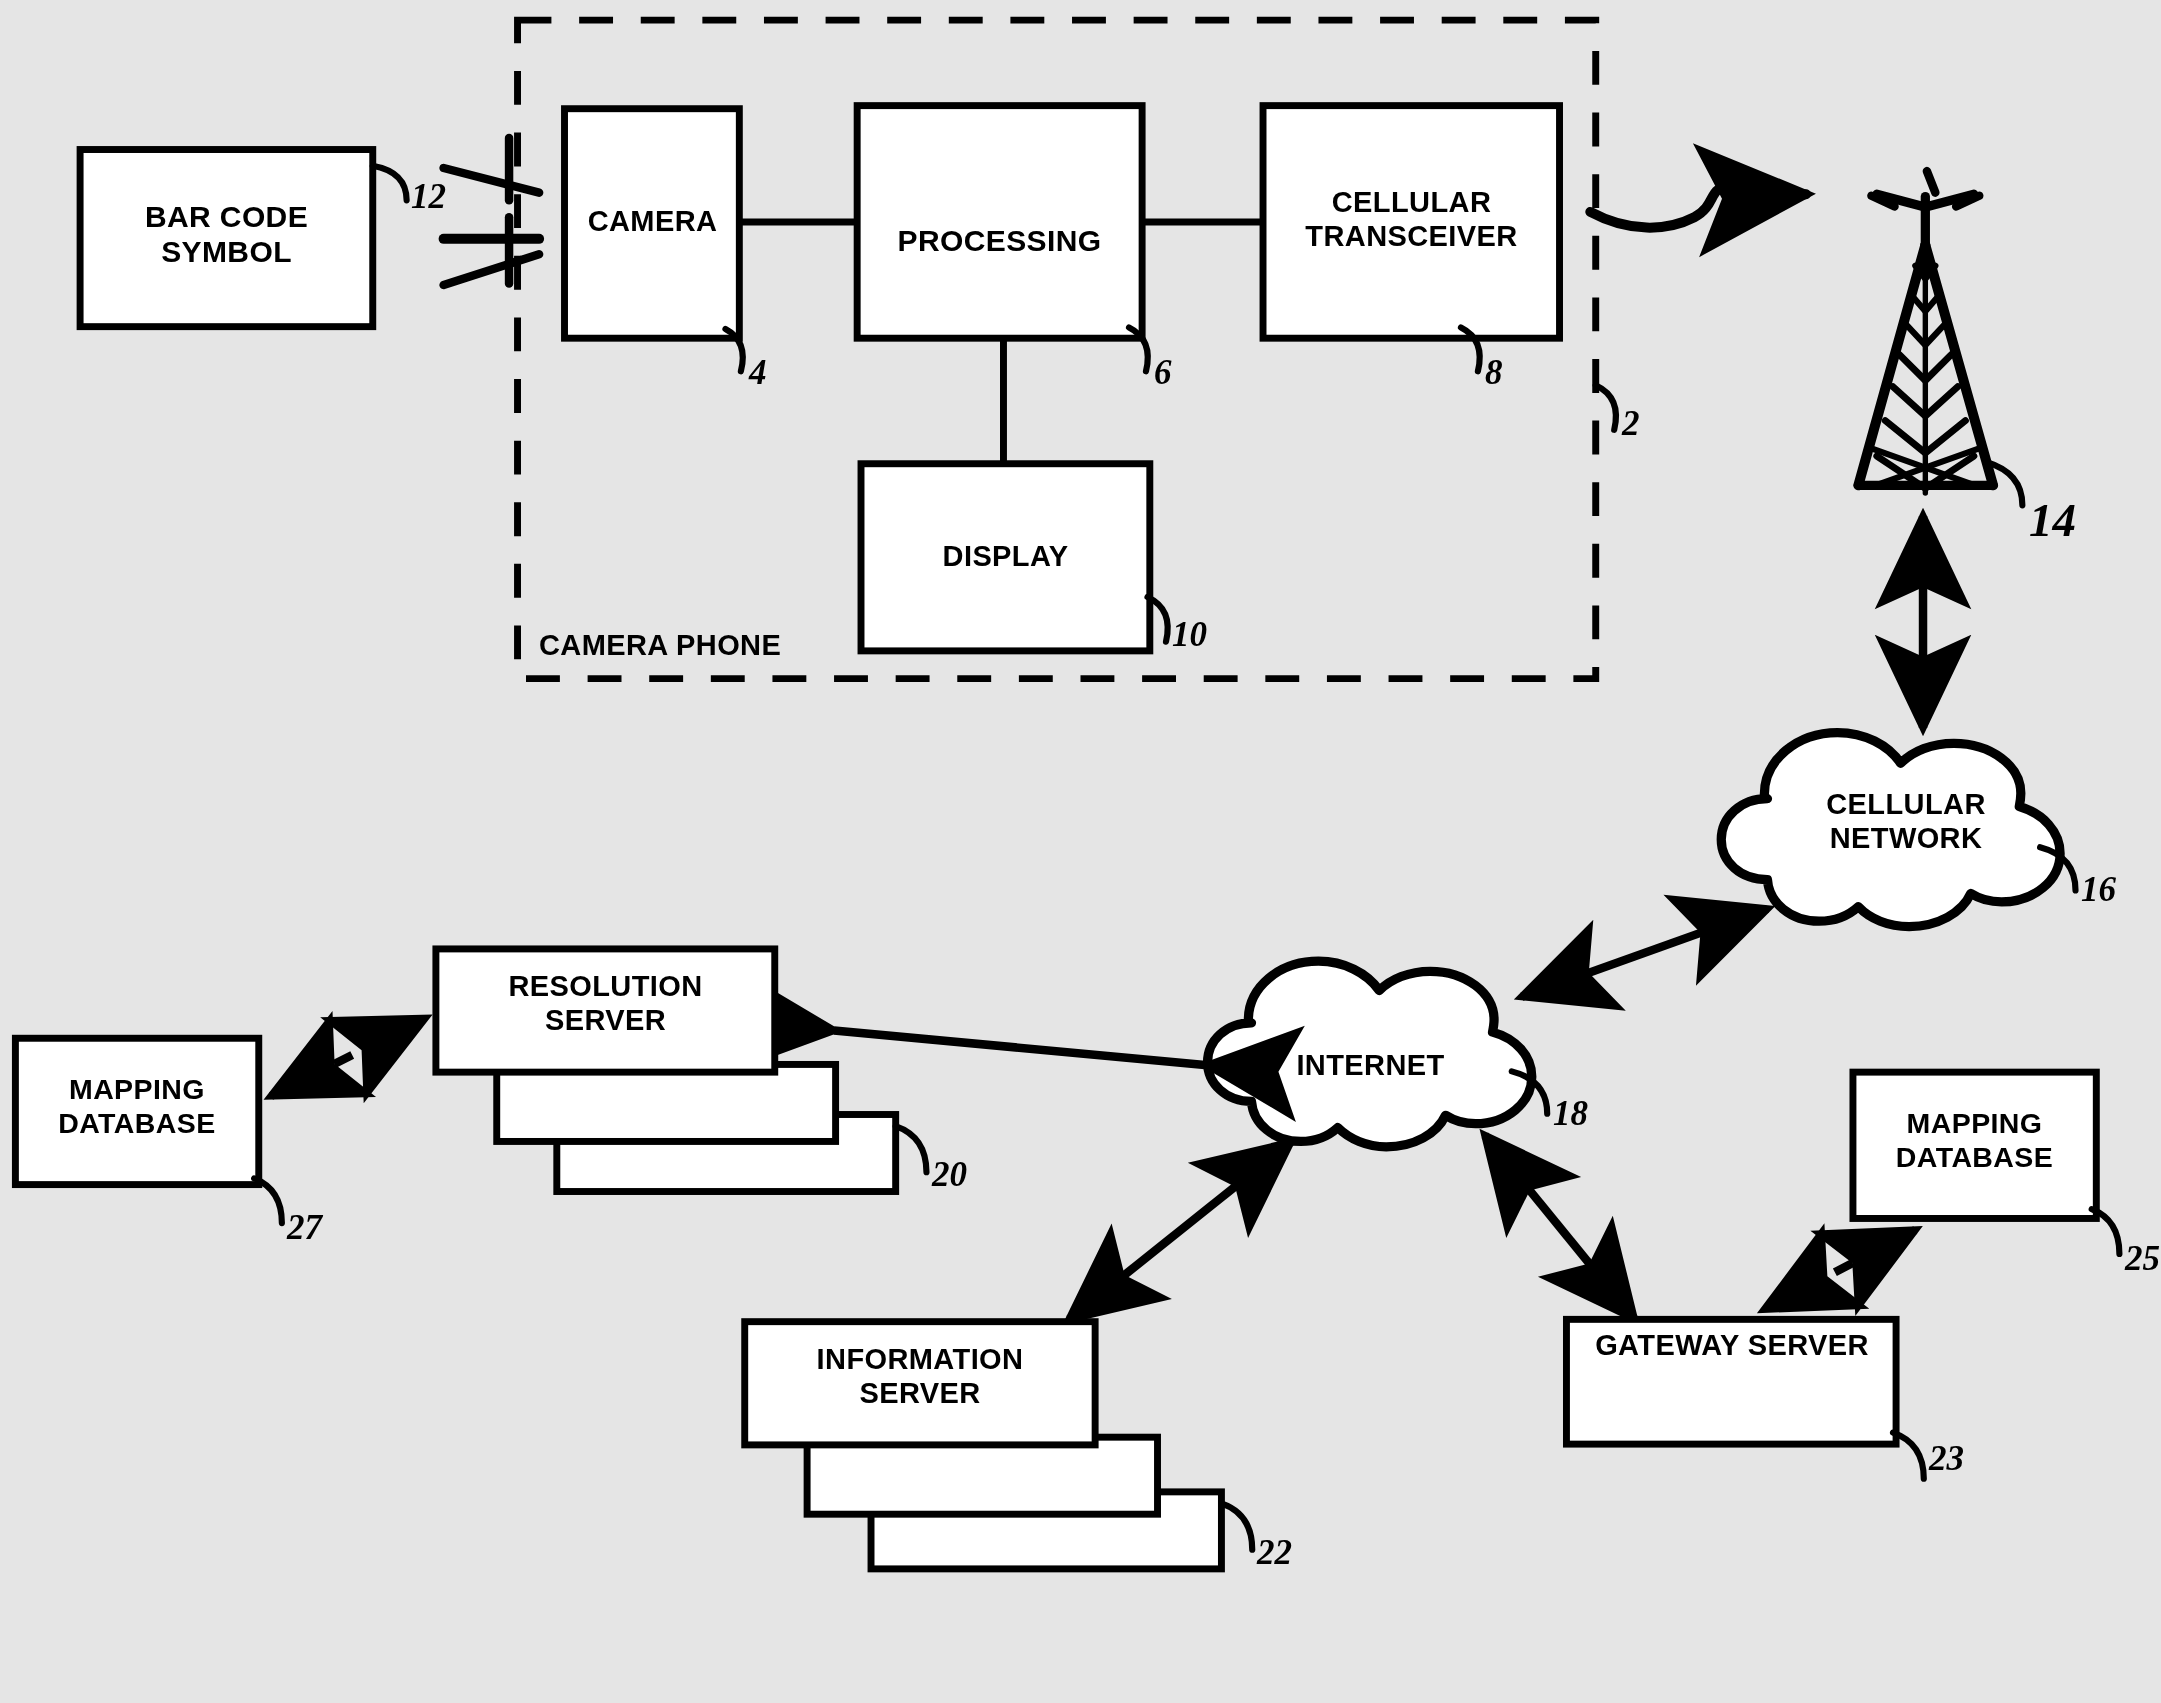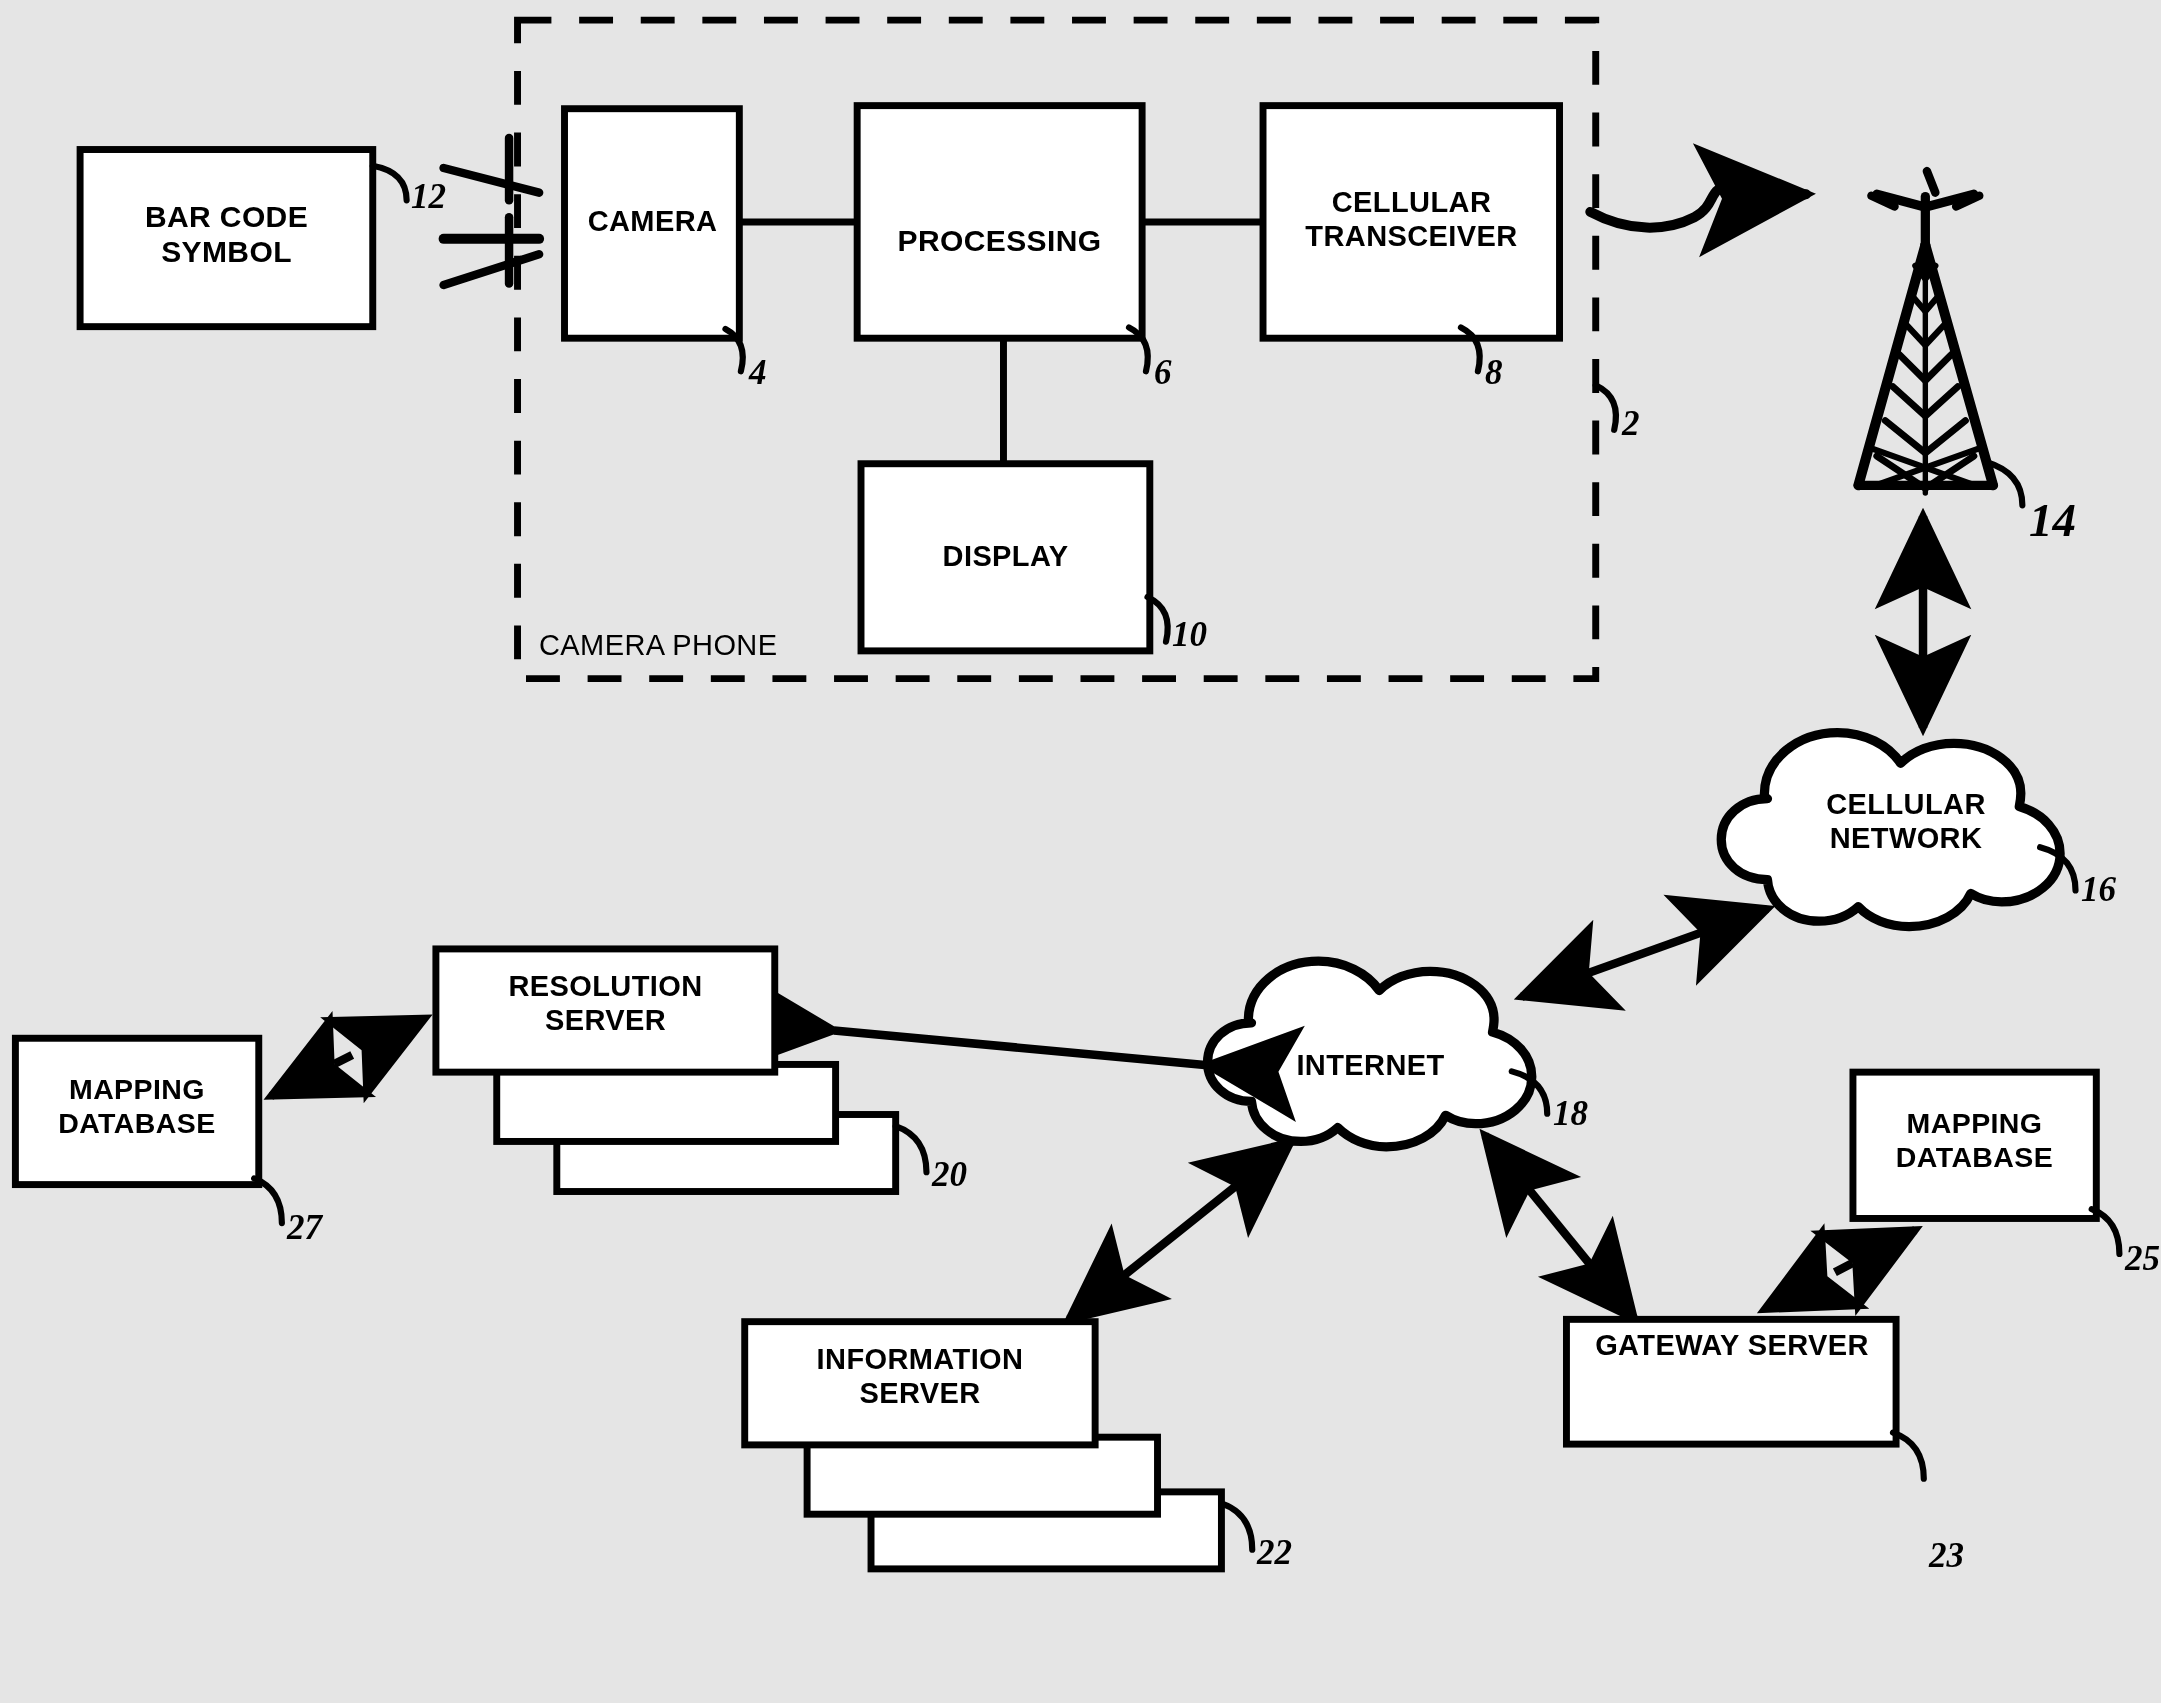--- a/index.html
+++ b/index.html
@@ -36,21 +36,21 @@
   .refnum {
     position: absolute;
     font-family: "Liberation Serif", serif;
     font-style: italic;
     font-weight: bold;
     color: #000000;
   }
   .cap-label {
     position: absolute;
     font-family: "Liberation Sans", sans-serif;
-    font-weight: normal;
+    font-weight: bold;
     color: #000000;
     letter-spacing: 0.4px;
   }
 </style>
 </head>
 <body>
 
 <div id="page">
 
   <svg class="layer" viewBox="0 0 2806 2211">
@@ -243,20 +243,20 @@
   <div class="refnum" style="left:2029px; top:493px; font-size:47px;">14</div>
 
   <div class="refnum" style="left:2081px; top:870px; font-size:35px;">16</div>
 
   <div class="refnum" style="left:1553px; top:1094px; font-size:35px;">18</div>
 
   <div class="refnum" style="left:932px; top:1155px; font-size:35px;">20</div>
 
   <div class="refnum" style="left:1257px; top:1533px; font-size:35px;">22</div>
 
-  <div class="refnum" style="left:1929px; top:1536px; font-size:35px;">23</div>
+  <div class="refnum" style="left:1929px; top:1439px; font-size:35px;">23</div>
 
   <div class="refnum" style="left:287px; top:1208px; font-size:35px;">27</div>
 
   <div class="refnum" style="left:2125px; top:1239px; font-size:35px;">25</div>
 
 </div>
 
 
 </body></html>

